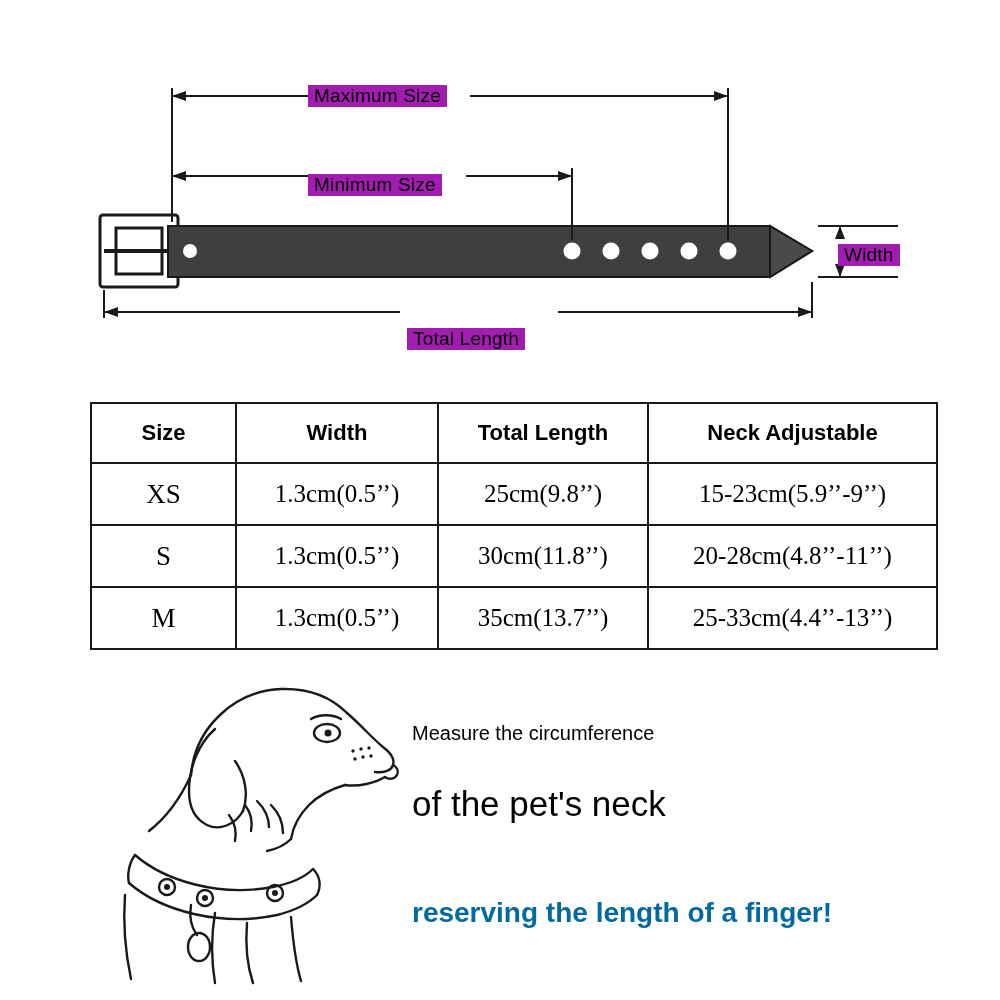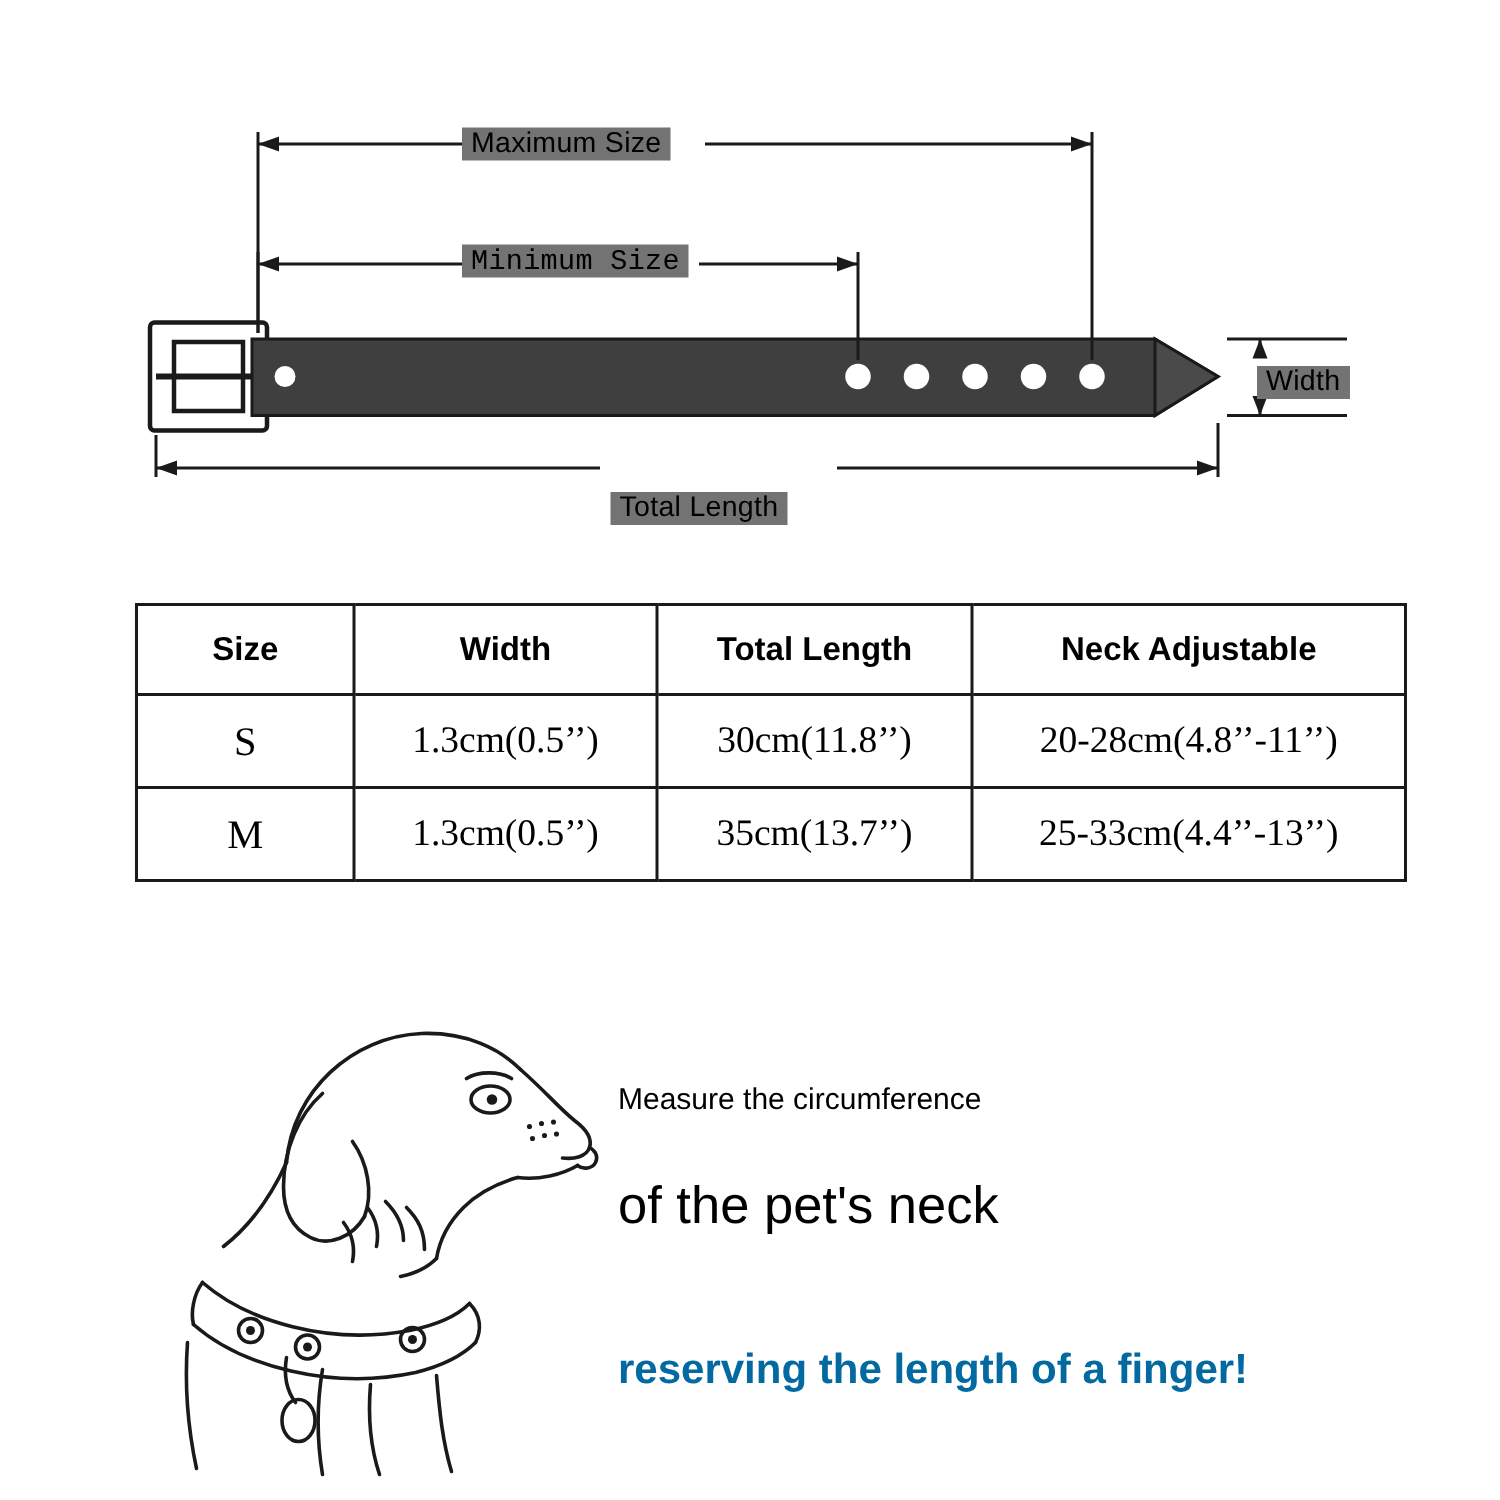--- a/index.html
+++ b/index.html
@@ -23,25 +23,25 @@
     top: 0;
     width: 1000px;
     height: 370px;
   }
   .dim-label {
     position: absolute;
     font-family: "Liberation Sans", sans-serif;
     font-size: 19px;
     letter-spacing: 0.2px;
     white-space: nowrap;
-    background: #737373;
+    background: #a21caf;
     padding: 0 6px;
   }
   #label-max { left: 308px; top: 85px; }
-  #label-min { left: 308px; top: 163px; font-family: Liberation Mono, monospace; }
+  #label-min { left: 308px; top: 174px; }
   #label-width { left: 838px; top: 244px; }
   #label-total { left: 407px; top: 328px; }
 
   
   #size-table {
     position: absolute;
     left: 90px;
     top: 402px;
     width: 838px;
     border-collapse: collapse;
@@ -174,20 +174,26 @@
   <thead>
     <tr>
       <th class="col-size">Size</th>
       <th class="col-width">Width</th>
       <th class="col-total">Total Length</th>
       <th class="col-neck">Neck Adjustable</th>
     </tr>
   </thead>
   <tbody>
     <tr>
+      <td>XS</td>
+      <td>1.3cm(0.5’’)</td>
+      <td>25cm(9.8’’)</td>
+      <td>15-23cm(5.9’’-9’’)</td>
+    </tr>
+    <tr>
       <td>S</td>
       <td>1.3cm(0.5’’)</td>
       <td>30cm(11.8’’)</td>
       <td>20-28cm(4.8’’-11’’)</td>
     </tr>
     <tr>
       <td>M</td>
       <td>1.3cm(0.5’’)</td>
       <td>35cm(13.7’’)</td>
       <td>25-33cm(4.4’’-13’’)</td>

